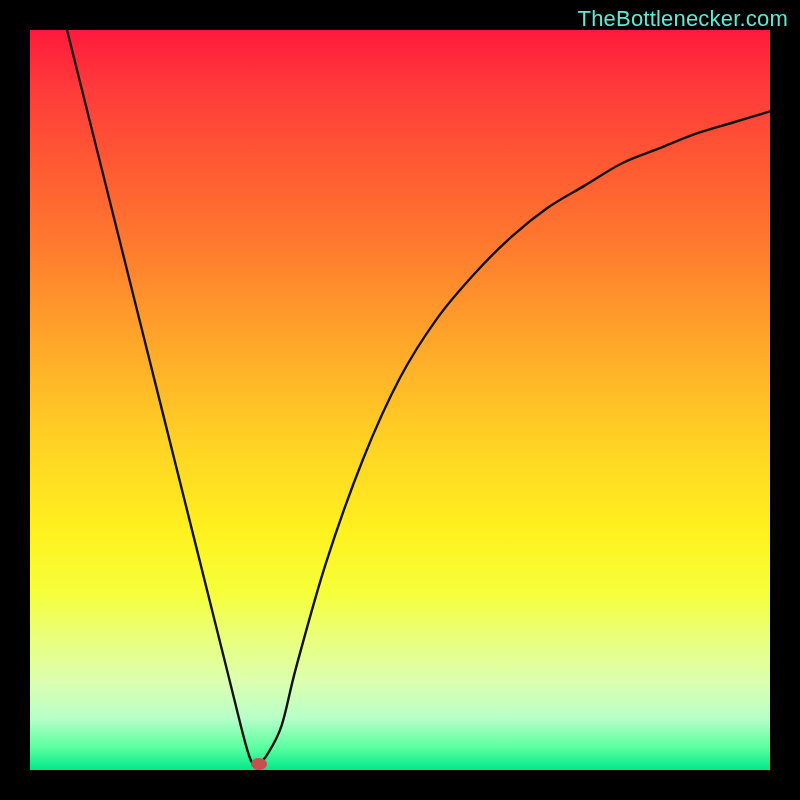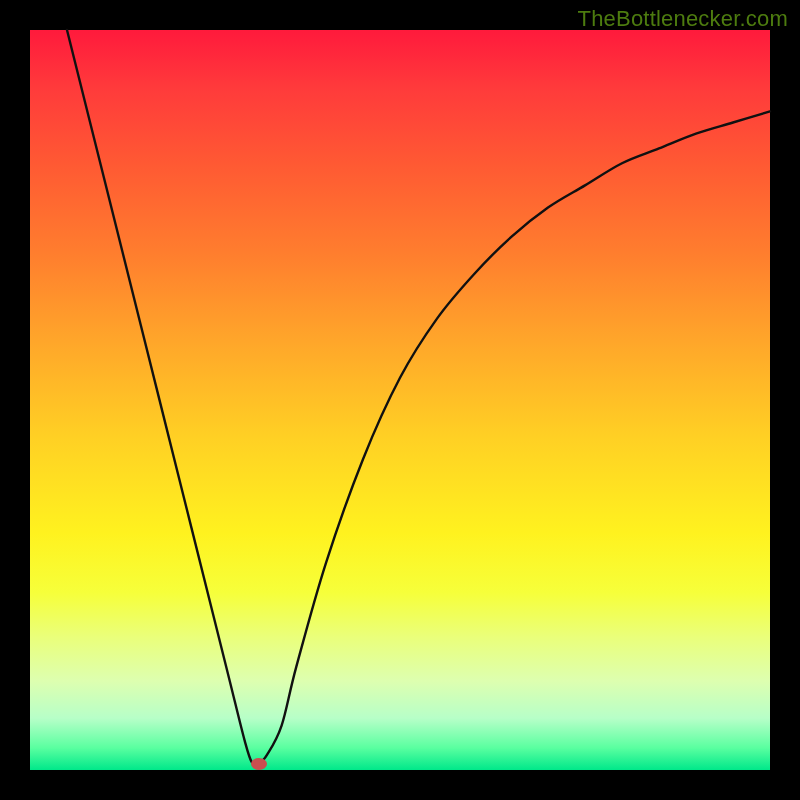--- a/index.html
+++ b/index.html
@@ -35,21 +35,21 @@
       #eaff7a 82%,
       #ddffb0 88%,
       #b7ffc8 93%,
       #5affa0 97%,
       #00e88a 100%);
   }
   .watermark {
     position: absolute;
     top: 6px;
     right: 12px;
-    color: #4d7c0f;
+    color: #5eead4;
     font-size: 22px;
     letter-spacing: 0.2px;
     user-select: none;
   }
   svg.curve {
     position: absolute;
     left: 0;
     top: 0;
     width: 740px;
     height: 740px;

